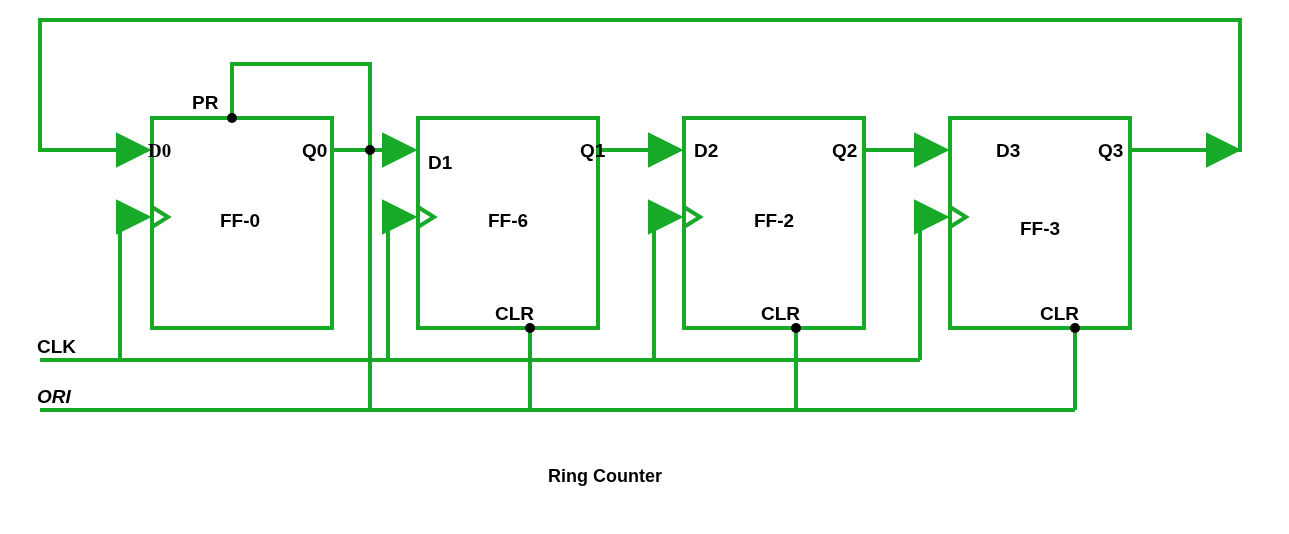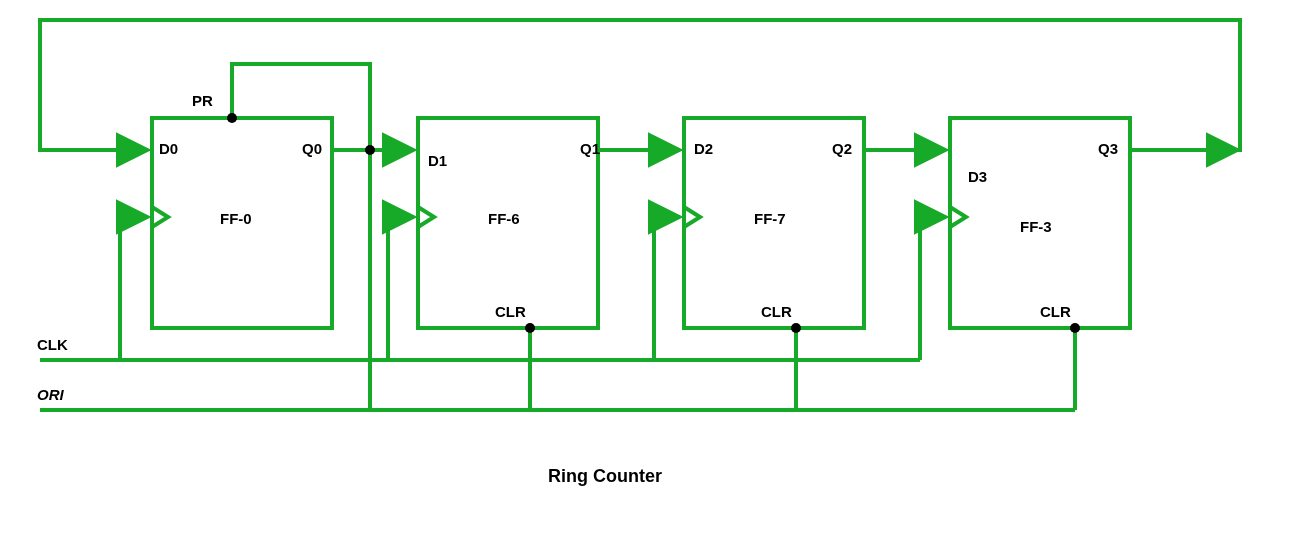--- a/index.html
+++ b/index.html
@@ -9,21 +9,21 @@
     font-family: Arial, sans-serif;
     font-weight: bold;
   }
   .canvas {
     position: relative;
     width: 1289px;
     height: 534px;
   }
   .label {
     position: absolute;
-    font-size: 15px;
+    font-size: 19px;
     color: #000;
     white-space: nowrap;
   }
   .title {
     position: absolute;
     font-size: 18px;
     color: #000;
   }
   svg {
     position: absolute;
@@ -83,36 +83,36 @@
 
   <g fill="#000">
     <circle cx="232" cy="118" r="5"></circle>
     <circle cx="370" cy="150" r="5"></circle>
     <circle cx="530" cy="328" r="5"></circle>
     <circle cx="796" cy="328" r="5"></circle>
     <circle cx="1075" cy="328" r="5"></circle>
   </g>
 </svg>
 
-<span class="label" style="left:159px; top:140px;">D0</span>
+<span class="label" style="left:148px; top:140px;font-family:Liberation Serif, serif;">D0</span>
 <span class="label" style="left:302px; top:140px;">Q0</span>
 <span class="label" style="left:192px; top:92px;">PR</span>
 <span class="label" style="left:220px; top:210px;">FF-0</span>
 
 <span class="label" style="left:428px; top:152px;">D1</span>
 <span class="label" style="left:566px; top:140px;margin-left:14px;">Q1</span>
 <span class="label" style="left:488px; top:210px;">FF-6</span>
 <span class="label" style="left:495px; top:303px;">CLR</span>
 
 <span class="label" style="left:694px; top:140px;">D2</span>
 <span class="label" style="left:832px; top:140px;">Q2</span>
-<span class="label" style="left:754px; top:210px;">FF-7</span>
+<span class="label" style="left:754px; top:210px;">FF-2</span>
 <span class="label" style="left:761px; top:303px;">CLR</span>
 
-<span class="label" style="left:968px; top:140px;margin-top:28px;">D3</span>
+<span class="label" style="left:996px; top:140px;">D3</span>
 <span class="label" style="left:1098px; top:140px;">Q3</span>
 <span class="label" style="left:1020px; top:210px;margin-top:8px;">FF-3</span>
 <span class="label" style="left:1040px; top:303px;">CLR</span>
 
 <span class="label" style="left:37px; top:336px;">CLK</span>
 <span class="label" style="left:37px; top:386px;font-style:italic;">ORI</span>
 
 <span class="title" style="left:548px; top:466px;">Ring Counter</span>
 
 </div>

